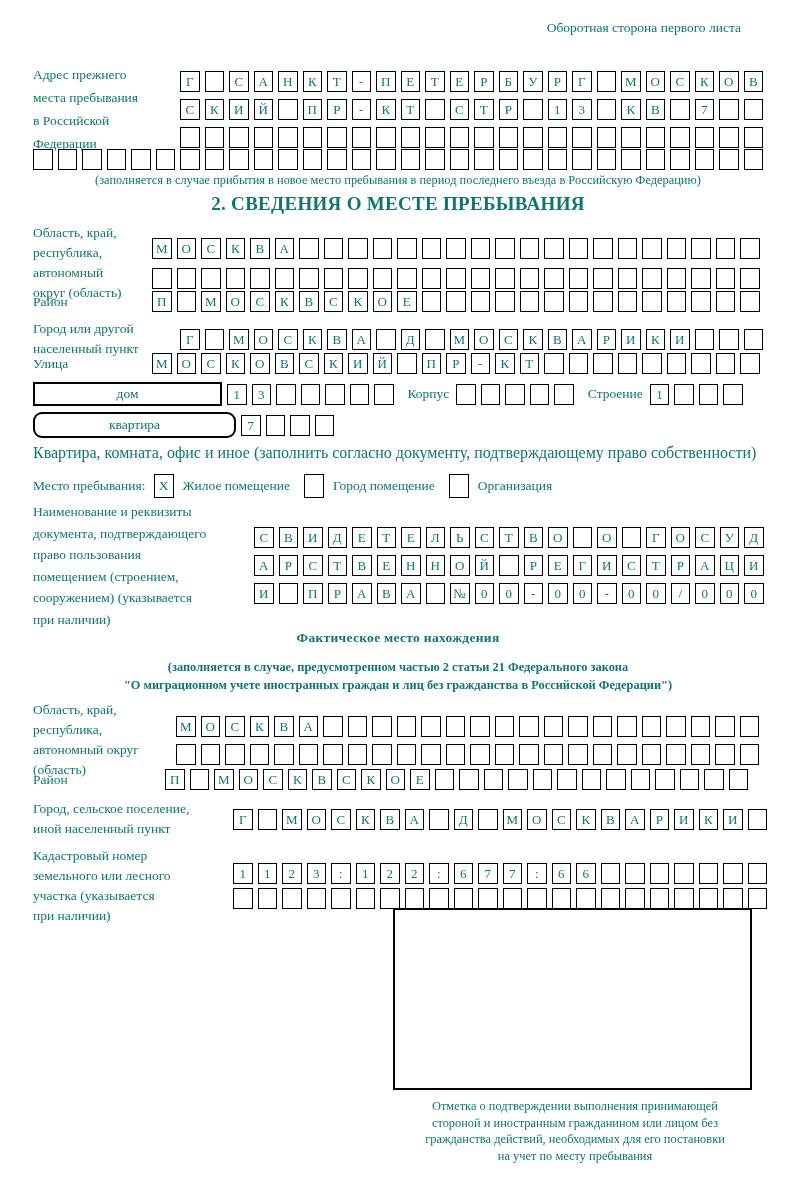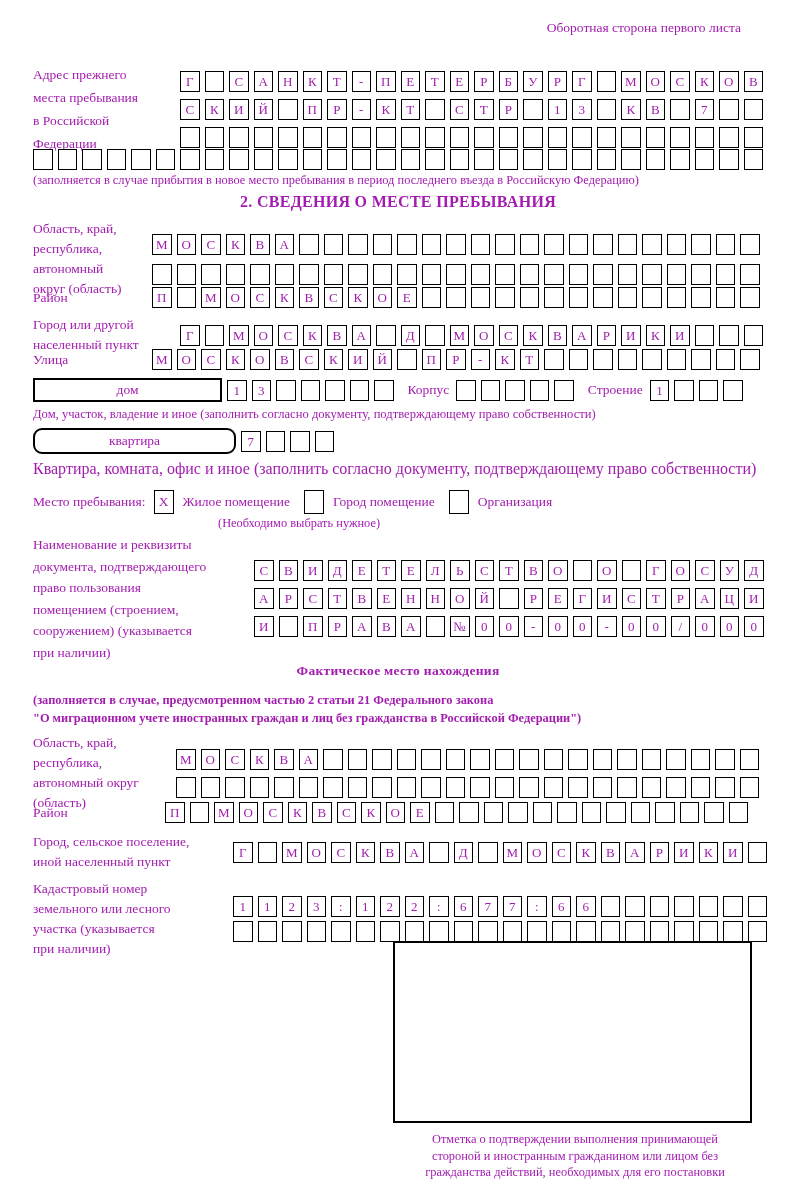--- a/index.html
+++ b/index.html
@@ -1,39 +1,39 @@
 <!DOCTYPE html>
 <html><head>
 <meta charset="utf-8">
 <style>
   html,body{margin:0;padding:0;background:#fff;}
   .page{
     position:relative;width:800px;height:1180px;box-sizing:border-box;
-    padding:20px 37px 0 33px;overflow:hidden;background:#fff;color:#a21caf;
+    padding:20px 37px 0 33px;overflow:hidden;background:#fff;color:#0f766e;
     font-family:"Liberation Serif","DejaVu Serif",serif;font-size:13.5px;
   }
   .ml{white-space:pre-line;}
   .header-note{text-align:right;padding-right:22px;font-size:13.5px;height:17px;}
   .field{display:flex;align-items:center;}
   .flabel{flex-shrink:0;line-height:23px;}
   .flabel.lh20{line-height:20px;}
   .flabel.lh21{line-height:21.5px;}
   .flabel.one{line-height:21px;}
   .w147{width:147px;} .w119{width:119px;} .w221{width:221px;}
   .w143{width:143px;} .w132{width:132px;} .w200{width:200px;}
   .rows{display:flex;flex-direction:column;gap:7px;}
   .rows.g9{gap:9px;} .rows.g4{gap:4px;}
   .cells{display:flex;gap:5px;}
   .cell{
     box-sizing:border-box;flex-shrink:0;width:19.5px;height:21px;
     border:1.7px solid #000;display:flex;align-items:center;justify-content:center;
     font-size:13px;line-height:1;background:#fff;
   }
-  .caption{font-size:12.4px;text-align:left;}
-  .sec-title{font-weight:bold;font-size:16px;text-align:center;letter-spacing:.3px;}
+  .caption{font-size:12.4px;text-align:center;}
+  .sec-title{font-weight:bold;font-size:19px;text-align:center;letter-spacing:.3px;}
   .widebox{
     box-sizing:border-box;border:2px solid #000;height:24px;display:flex;
     align-items:center;justify-content:center;font-size:13.5px;background:#fff;flex-shrink:0;
   }
   .w-dom{width:189px;margin-right:5px;}
   .w-kv{width:203px;height:26px;margin-right:5px;border-radius:9px;}
   .house-row{display:flex;align-items:center;margin-top:8px;}
   .inline-label{margin:0 7px 0 14px;}
   .stay-row{display:flex;align-items:center;margin-top:12px;height:24px;}
   .chk{
@@ -352,21 +352,20 @@
         <span class="cell"></span>
       </div>
     <span class="inline-label">Строение</span>
     <div class="cells">
         <span class="cell">1</span>
         <span class="cell"></span>
         <span class="cell"></span>
         <span class="cell"></span>
       </div>
   </div>
-  <div style="font-size:12.6px;margin-top:5px;">Дом, участок, владение и иное (заполнить согласно документу, подтверждающему право собственности)</div>
 
   <div class="house-row" style="margin-top:6px;">
     <div class="widebox w-kv">квартира</div>
     <div class="cells">
         <span class="cell">7</span>
         <span class="cell"></span>
         <span class="cell"></span>
         <span class="cell"></span>
       </div>
   </div>
@@ -374,21 +373,20 @@
 
   <div class="stay-row">
     <span>Место пребывания:</span>
     <span class="chk" style="margin-left:8px;">X</span>
     <span class="opt">Жилое помещение</span>
     <span class="chk"></span>
     <span class="opt">Город помещение</span>
     <span class="chk"></span>
     <span class="opt">Организация</span>
   </div>
-  <div class="caption" style="margin-top:2px;text-align:left;padding-left:185px;">(Необходимо выбрать нужное)</div>
 
   <div class="field" style="margin-top:3px;">
     <div class="flabel w221 lh21 ml">Наименование и реквизиты
 документа, подтверждающего
 право пользования
 помещением (строением,
 сооружением) (указывается
 при наличии)</div>
     <div class="rows">
       <div class="cells">

